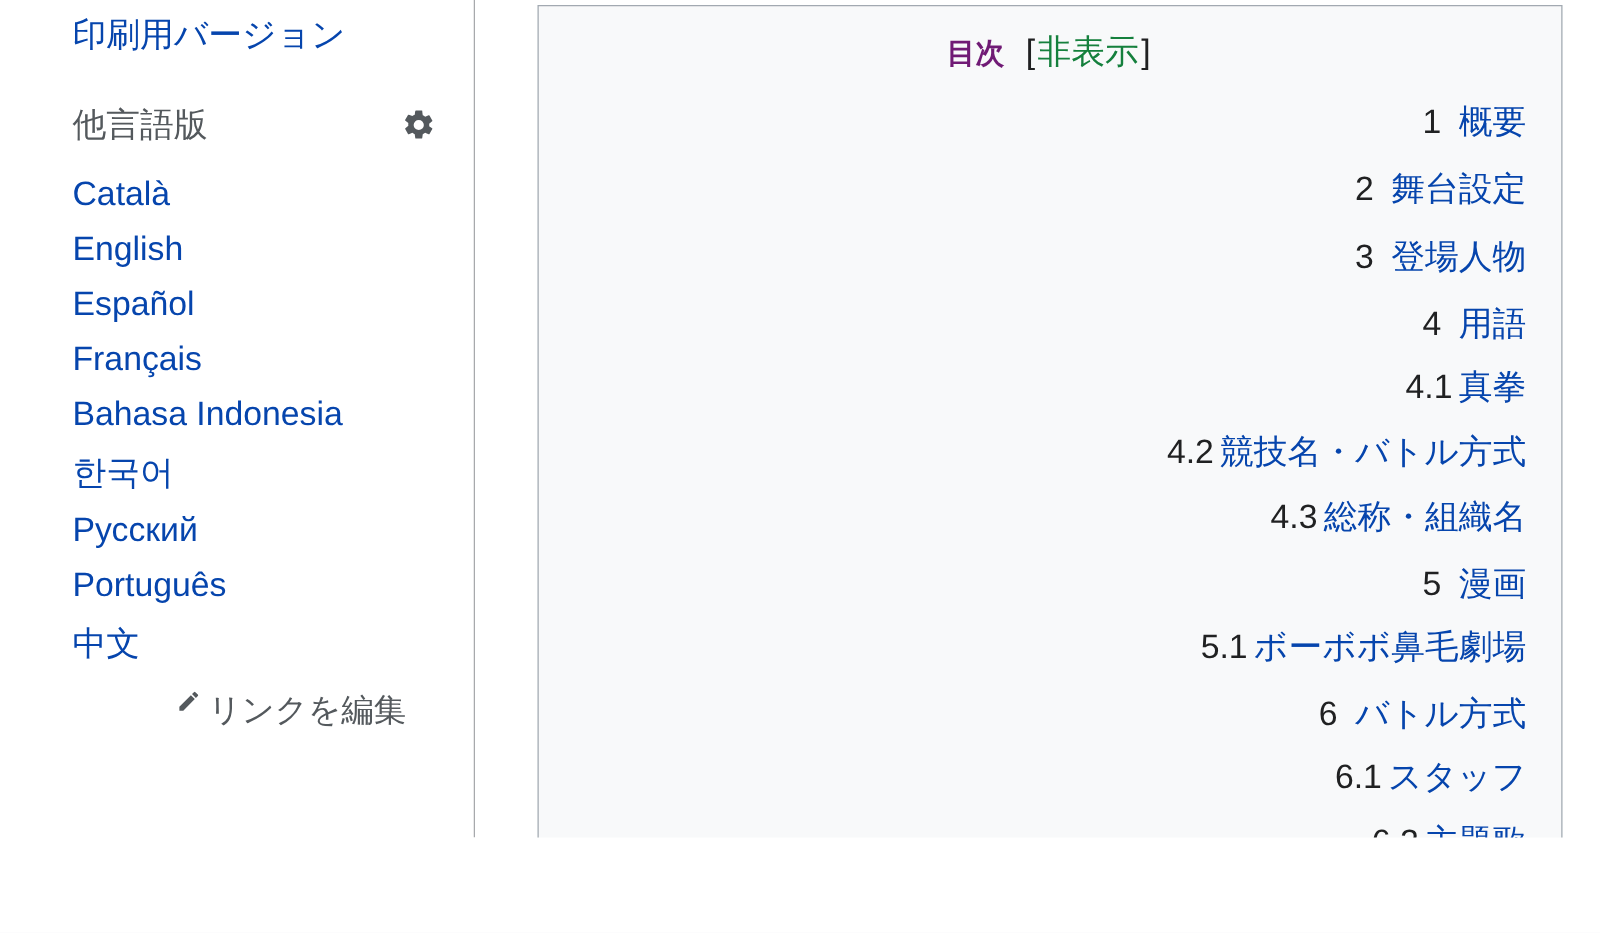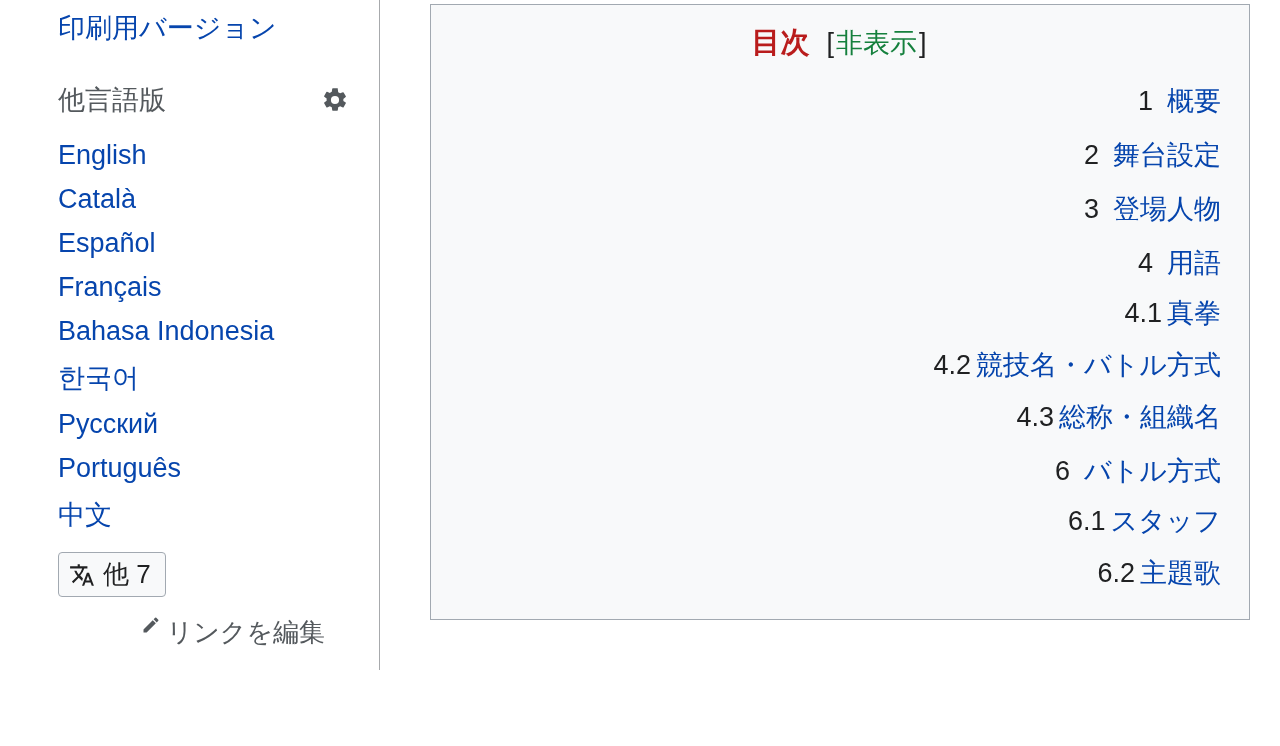--- a/index.html
+++ b/index.html
@@ -107,22 +107,22 @@
     padding: 18px 28px 10px 28px;
     width: 820px;
     font-size: 27px;
   }
   .toc-title-row {
     text-align: center;
     margin-bottom: 20px;
   }
   .toc-title {
     font-weight: 700;
-    color: #b91c1c;
-    font-size: 29px;
+    color: #701a75;
+    font-size: 23px;
     text-align: right;
   }
   .toc-toggle-bracket { color: #202122; margin: 0 2px; }
   .toc-toggle {
     color: #15803d;
     cursor: pointer;
   }
 
   .toc-list, .toc-sublist {
     list-style: none;
@@ -164,37 +164,31 @@
     <a class="print-link" href="#">印刷用バージョン</a>
 
     <div class="lang-header">
       <span class="lang-header-title">他言語版</span>
       <svg class="gear-icon" viewBox="0 0 24 24">
         <path d="M19.14,12.94a7.14,7.14,0,0,0,.06-.94,7.14,7.14,0,0,0-.06-.94l2.03-1.58a.5.5,0,0,0,.12-.64l-1.92-3.32a.5.5,0,0,0-.61-.22l-2.39.96a7.03,7.03,0,0,0-1.62-.94l-.36-2.54A.5.5,0,0,0,13.9,2h-3.8a.5.5,0,0,0-.49.42L9.25,4.96a7.03,7.03,0,0,0-1.62.94l-2.39-.96a.5.5,0,0,0-.61.22L2.71,8.48a.5.5,0,0,0,.12.64L4.86,10.7a7.14,7.14,0,0,0-.06.94,7.14,7.14,0,0,0,.06.94L2.83,14.16a.5.5,0,0,0-.12.64l1.92,3.32a.5.5,0,0,0,.61.22l2.39-.96a7.03,7.03,0,0,0,1.62.94l.36,2.54a.5.5,0,0,0,.49.42h3.8a.5.5,0,0,0,.49-.42l.36-2.54a7.03,7.03,0,0,0,1.62-.94l2.39.96a.5.5,0,0,0,.61-.22l1.92-3.32a.5.5,0,0,0-.12-.64ZM12,15.5A3.5,3.5,0,1,1,15.5,12,3.5,3.5,0,0,1,12,15.5Z"></path>
       </svg>
     </div>
 
     <ul class="lang-list">
+      <li><a href="#">Català</a></li>
       <li><a href="#">English</a></li>
-      <li><a href="#">Català</a></li>
       <li><a href="#">Español</a></li>
       <li><a href="#">Français</a></li>
       <li><a href="#">Bahasa Indonesia</a></li>
       <li><a href="#">한국어</a></li>
       <li><a href="#">Русский</a></li>
       <li><a href="#">Português</a></li>
       <li><a href="#">中文</a></li>
     </ul>
 
-    <button class="more-langs">
-      <svg viewBox="0 0 24 24">
-        <path d="M12.87 15.07l-2.54-2.51.03-.03A17.52 17.52 0 0 0 14.07 6H17V4h-7V2H8v2H1v2h11.17A15.5 15.5 0 0 1 9 11.6 15.6 15.6 0 0 1 6.89 8H4.83a17.6 17.6 0 0 0 3 5.07l-5.09 5.02L4 19.5l5-5 3.11 3.11.76-2.54zM18.5 10h-2L12 22h2l1.12-3h4.75L21 22h2l-4.5-12zm-2.62 7l1.62-4.33L19.12 17h-3.24z"></path>
-      </svg>
-      <span>他 7</span>
-    </button>
 
     <div class="edit-links">
       <svg viewBox="0 0 24 24">
         <path d="M3 17.25V21h3.75L17.81 9.94l-3.75-3.75L3 17.25zM20.71 7.04a1 1 0 0 0 0-1.41l-2.34-2.34a1 1 0 0 0-1.41 0l-1.83 1.83 3.75 3.75 1.83-1.83z"></path>
       </svg>
       <span>リンクを編集</span>
     </div>
 
   </nav>
 
@@ -230,20 +224,28 @@
             </li>
             <li class="toc-item">
               <span class="toc-num">4.2</span><a class="toc-text" href="#">競技名・バトル方式</a>
             </li>
             <li class="toc-item">
               <span class="toc-num">4.3</span><a class="toc-text" href="#">総称・組織名</a>
             </li>
           </ul>
         </li>
 
+        <li class="toc-item">
+          <span class="toc-num">5</span><a class="toc-text" href="#">漫画</a>
+          <ul class="toc-sublist">
+            <li class="toc-item">
+              <span class="toc-num">5.1</span><a class="toc-text" href="#">ボーボボ鼻毛劇場</a>
+            </li>
+          </ul>
+        </li>
 
         <li class="toc-item">
           <span class="toc-num">6</span><a class="toc-text" href="#">バトル方式</a>
           <ul class="toc-sublist">
             <li class="toc-item">
               <span class="toc-num">6.1</span><a class="toc-text" href="#">スタッフ</a>
             </li>
             <li class="toc-item">
               <span class="toc-num">6.2</span><a class="toc-text" href="#">主題歌</a>
             </li>

